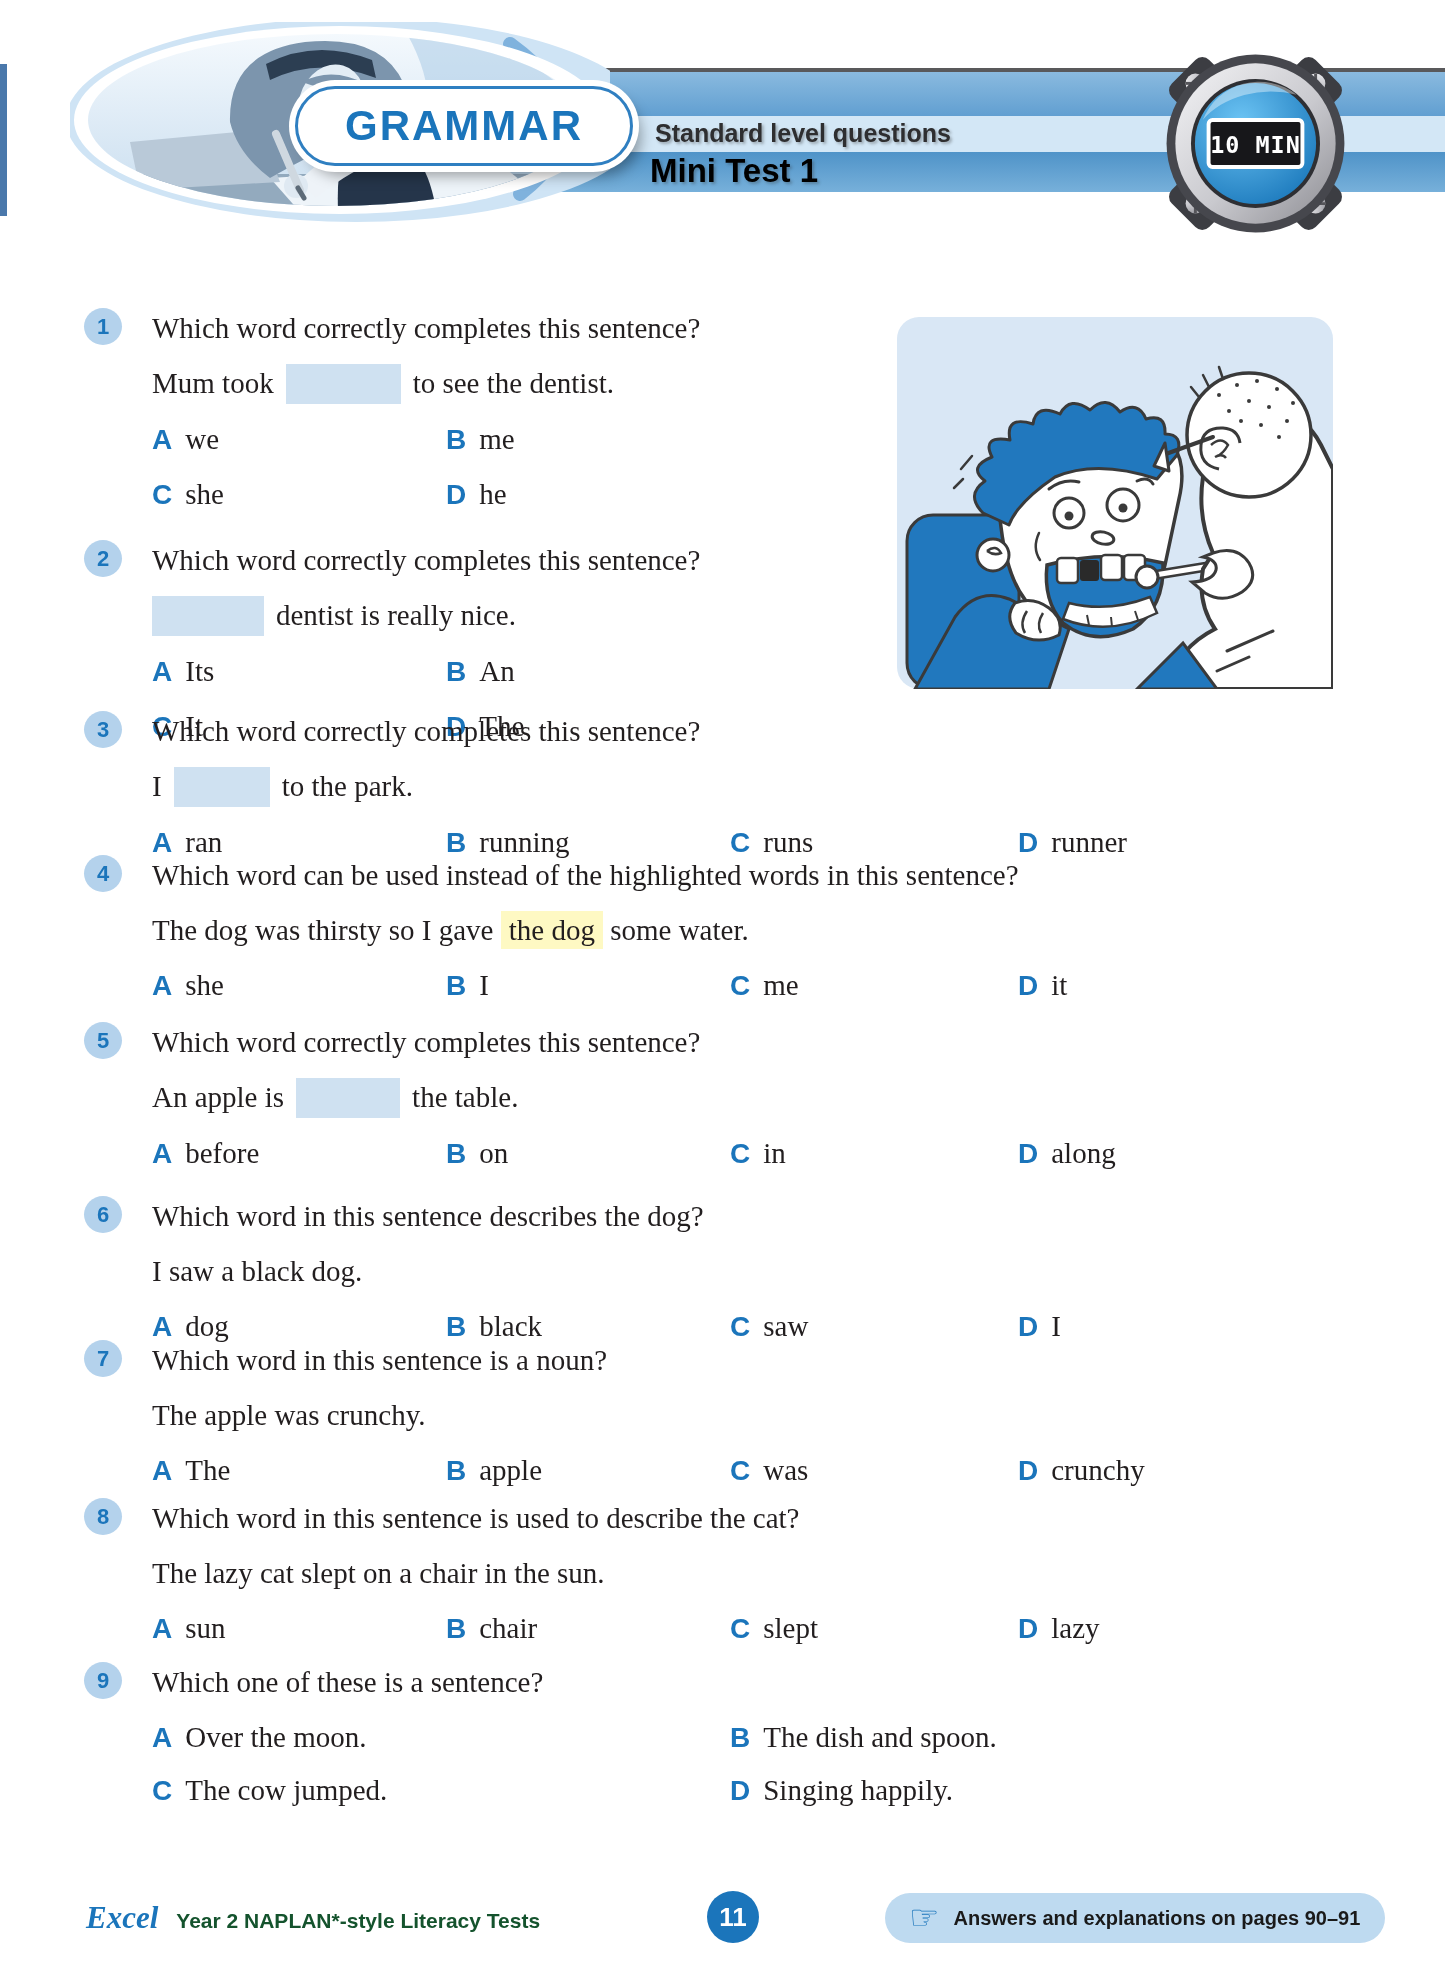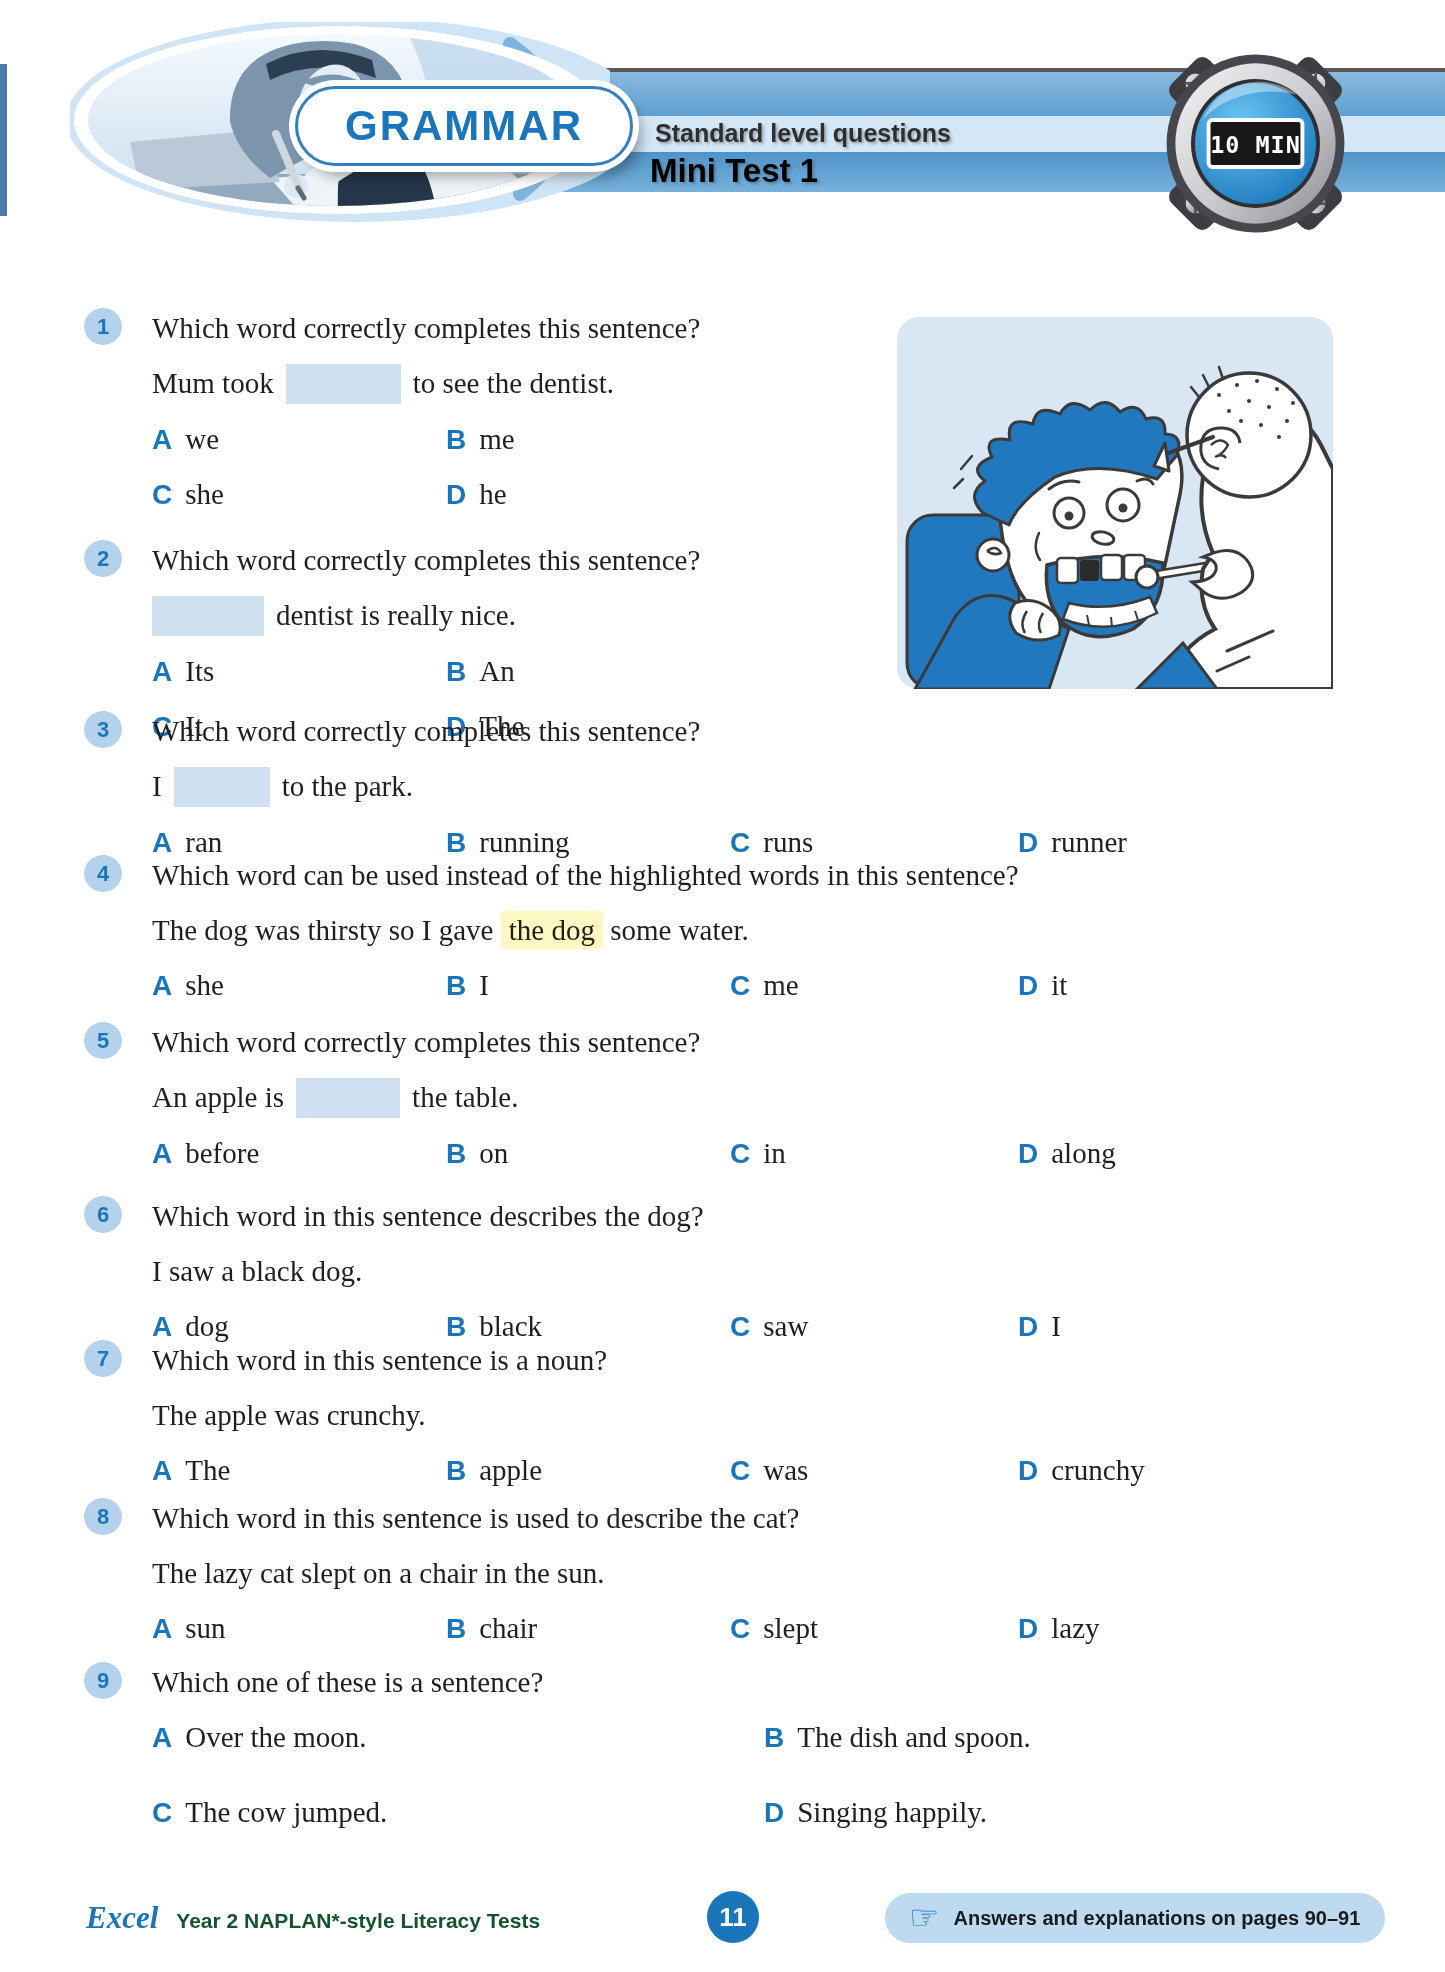--- a/index.html
+++ b/index.html
@@ -34,21 +34,21 @@
         font-weight:bold;font-size:22px;display:flex;align-items:center;justify-content:center;}
   .qbody{margin-left:68px;width:1250px;font-size:29px;line-height:40px;}
   .qline{margin-bottom:15px;min-height:40px;}
   .blank{display:inline-block;background:#cfe1f1;height:40px;vertical-align:-11px;margin:0 12px;}
   .blank.ml0{margin-left:0;}
   .w115{width:115px;}.w112{width:112px;}.w96{width:96px;}.w104{width:104px;}
   .hl{background:#fef9c3;padding:3px 8px;margin-top:32px;}
   .opts{display:grid;}
   .opts.g4{grid-template-columns:294px 284px 288px 1fr;}
   .opts.g2{grid-template-columns:294px 1fr;row-gap:14px;}
-  .opts.g2w{grid-template-columns:578px 1fr;row-gap:12px;gap:34px;}
+  .opts.g2w{grid-template-columns:578px 1fr;row-gap:12px;}
   .opt b{font-family:"Liberation Sans",sans-serif;font-weight:bold;font-size:28px;
         color:#1b75bb;margin-right:13px;font-style:normal;}
   
   .footer-brand{position:absolute;left:86px;top:1900px;display:flex;align-items:baseline;}
   .brand-excel{font-family:"Liberation Serif",serif;font-style:italic;font-weight:bold;
         font-size:31px;color:#1b75bb;margin-right:18px;}
   .brand-series{font-family:"Liberation Sans",sans-serif;font-weight:bold;font-size:21px;color:#14532d;}
   .page-circle{position:absolute;left:707px;top:1891px;width:52px;height:52px;border-radius:50%;
         background:#1b75bb;color:#fff;display:flex;align-items:center;justify-content:center;
         font-family:"Liberation Sans",sans-serif;font-weight:bold;font-size:26px;}

